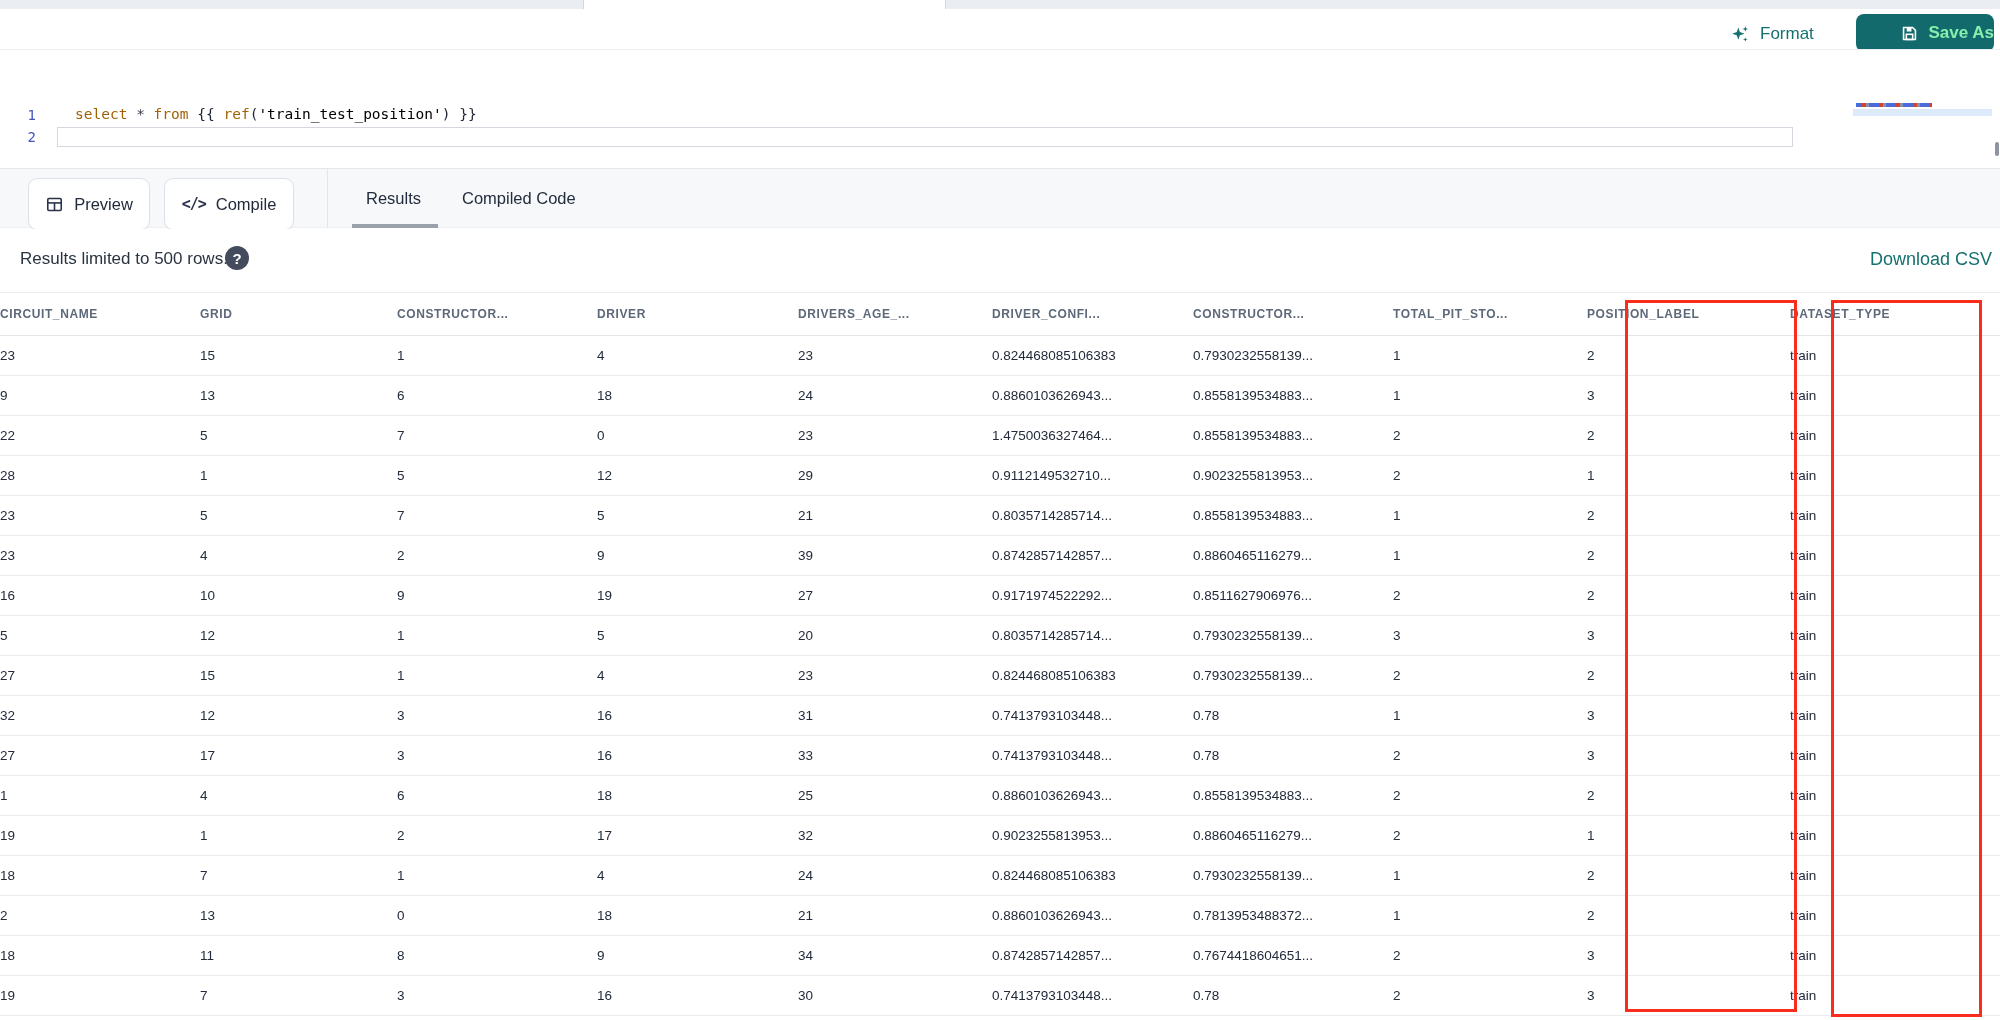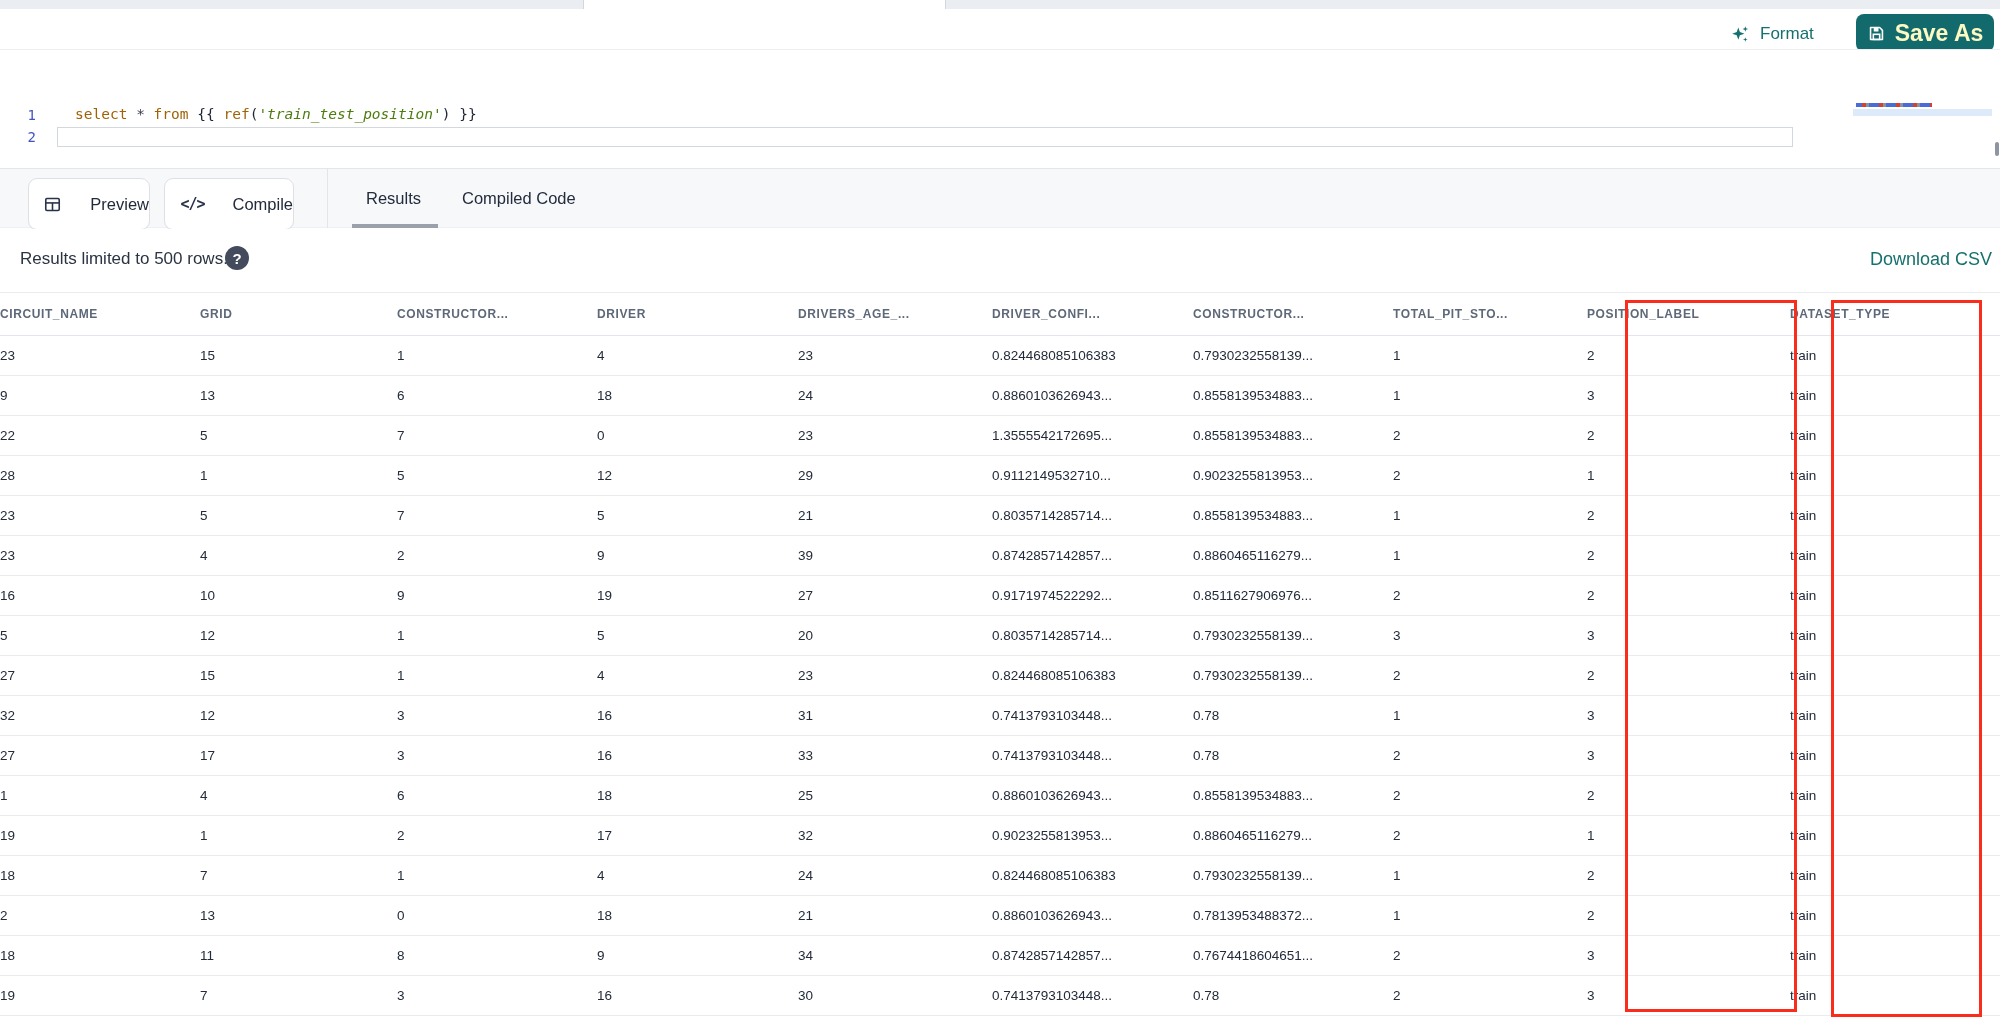--- a/index.html
+++ b/index.html
@@ -11,47 +11,47 @@
   .tabstrip .seg { position:absolute; top:0; height:9px; background:#eaedf1; }
   .seg-left { left:0; width:584px; border-right:1px solid #d3d7dd; }
   .seg-right { left:945px; width:1055px; border-left:1px solid #d3d7dd; }
 
   
   .toolbar { position:absolute; top:9px; left:0; width:2000px; height:40px; background:#fff; }
   .toolbar-border { position:absolute; top:49px; left:0; width:2000px; height:1px; background:#edeff2; }
   .format-btn { position:absolute; top:12px; left:1730px; height:26px; display:flex; align-items:center; gap:9px;
     color:var(--accent-text); font-size:17px; cursor:pointer; }
   .saveas-btn { position:absolute; top:5px; left:1856px; width:138px; height:38px; background:var(--accent-btn);
-    border-radius:8px; display:flex; align-items:center; justify-content:center; gap:9px; color:#fef9c3; font-size:23px; font-weight:bold; cursor:pointer; }
+    border-radius:8px; display:flex; align-items:center; justify-content:flex-end; gap:9px; color:#86efac; font-size:17px; font-weight:bold; cursor:pointer; }
 
   
   .editor { position:absolute; top:50px; left:0; width:2000px; height:118px; background:#fff; }
   .gutter-num { position:absolute; width:22px; text-align:right; font-family:"DejaVu Sans Mono", monospace;
     font-size:14px; color:#4355bd; }
   .gutter-1 { left:14px; top:57px; }
   .gutter-2 { left:14px; top:79px; }
   .code-line { position:absolute; left:75px; top:56px; font-family:"DejaVu Sans Mono", monospace; font-size:14.5px; white-space:pre; color:#1e2534; }
   .tok.kw { color:#a16207; }
-  .tok.str { color:#4d7c0f;font-style:italic; }
+  .tok.str { color:#000000; }
   .tok.pl { color:#1e2534; }
   .tok.op { color:#3a3f4b; }
   .cursor-line { position:absolute; left:57px; top:77px; width:1736px; height:20px; background:#fff; border:1px solid #d3d8df; }
 
   
   .minimap { position:absolute; left:1853px; top:50px; width:139px; height:118px; background:#fff; }
   .minimap-code { position:absolute; left:3px; top:3px; width:76px; height:4px;
     background:repeating-linear-gradient(90deg,#4b6bd8 0 6px,#d2422f 6px 10px,#8a93a6 10px 13px,#4b6bd8 13px 17px); }
   .minimap-band { position:absolute; left:0; top:9px; width:139px; height:7px; background:#ddeafa; }
   .scroll-notch { position:absolute; left:1995px; top:92px; width:4px; height:14px; background:#8e95a1; border-radius:2px; }
 
   
   .action-bar { position:absolute; top:168px; left:0; width:2000px; height:60px; background:#f7f8fa;
     border-top:1px solid #e4e7ea; border-bottom:1px solid #eef0f3; }
   .act-btn { position:absolute; top:9px; height:52px; background:#fff; border:1px solid #dde1e6; border-radius:9px;
-    display:flex; align-items:center; justify-content:flex-end; gap:28px; font-size:16.5px; color:#222b3a; cursor:pointer;
+    display:flex; align-items:center; justify-content:center; gap:10px; font-size:16.5px; color:#222b3a; cursor:pointer;
     box-shadow:0 1px 1px rgba(20,30,50,.03); }
   .preview-btn { left:28px; width:122px; }
   .compile-btn { left:164px; width:130px; }
   .compile-glyph { font-family:"DejaVu Sans Mono", monospace; font-weight:bold; font-size:15px; color:#28334a; letter-spacing:-1px; }
   .bar-divider { position:absolute; left:327px; top:0; width:1px; height:59px; background:#e2e5e9; }
   .tab { position:absolute; top:0; height:59px; display:flex; align-items:center; font-size:16.5px; color:#232c3d; cursor:pointer; }
   .tab-results { left:366px; }
   .tab-compiled { left:462px; }
   .tab-underline { position:absolute; left:352px; top:55px; width:86px; height:4px; background:#9aa1ab; }
 
@@ -188,21 +188,21 @@
           <div class="td">1</div>
           <div class="td">3</div>
           <div class="td">train</div>
         </div>
         <div class="tr">
           <div class="td">22</div>
           <div class="td">5</div>
           <div class="td">7</div>
           <div class="td">0</div>
           <div class="td">23</div>
-          <div class="td">1.3555542172695...</div>
+          <div class="td">1.4750036327464...</div>
           <div class="td">0.8558139534883...</div>
           <div class="td">2</div>
           <div class="td">2</div>
           <div class="td">train</div>
         </div>
         <div class="tr">
           <div class="td">28</div>
           <div class="td">1</div>
           <div class="td">5</div>
           <div class="td">12</div>

